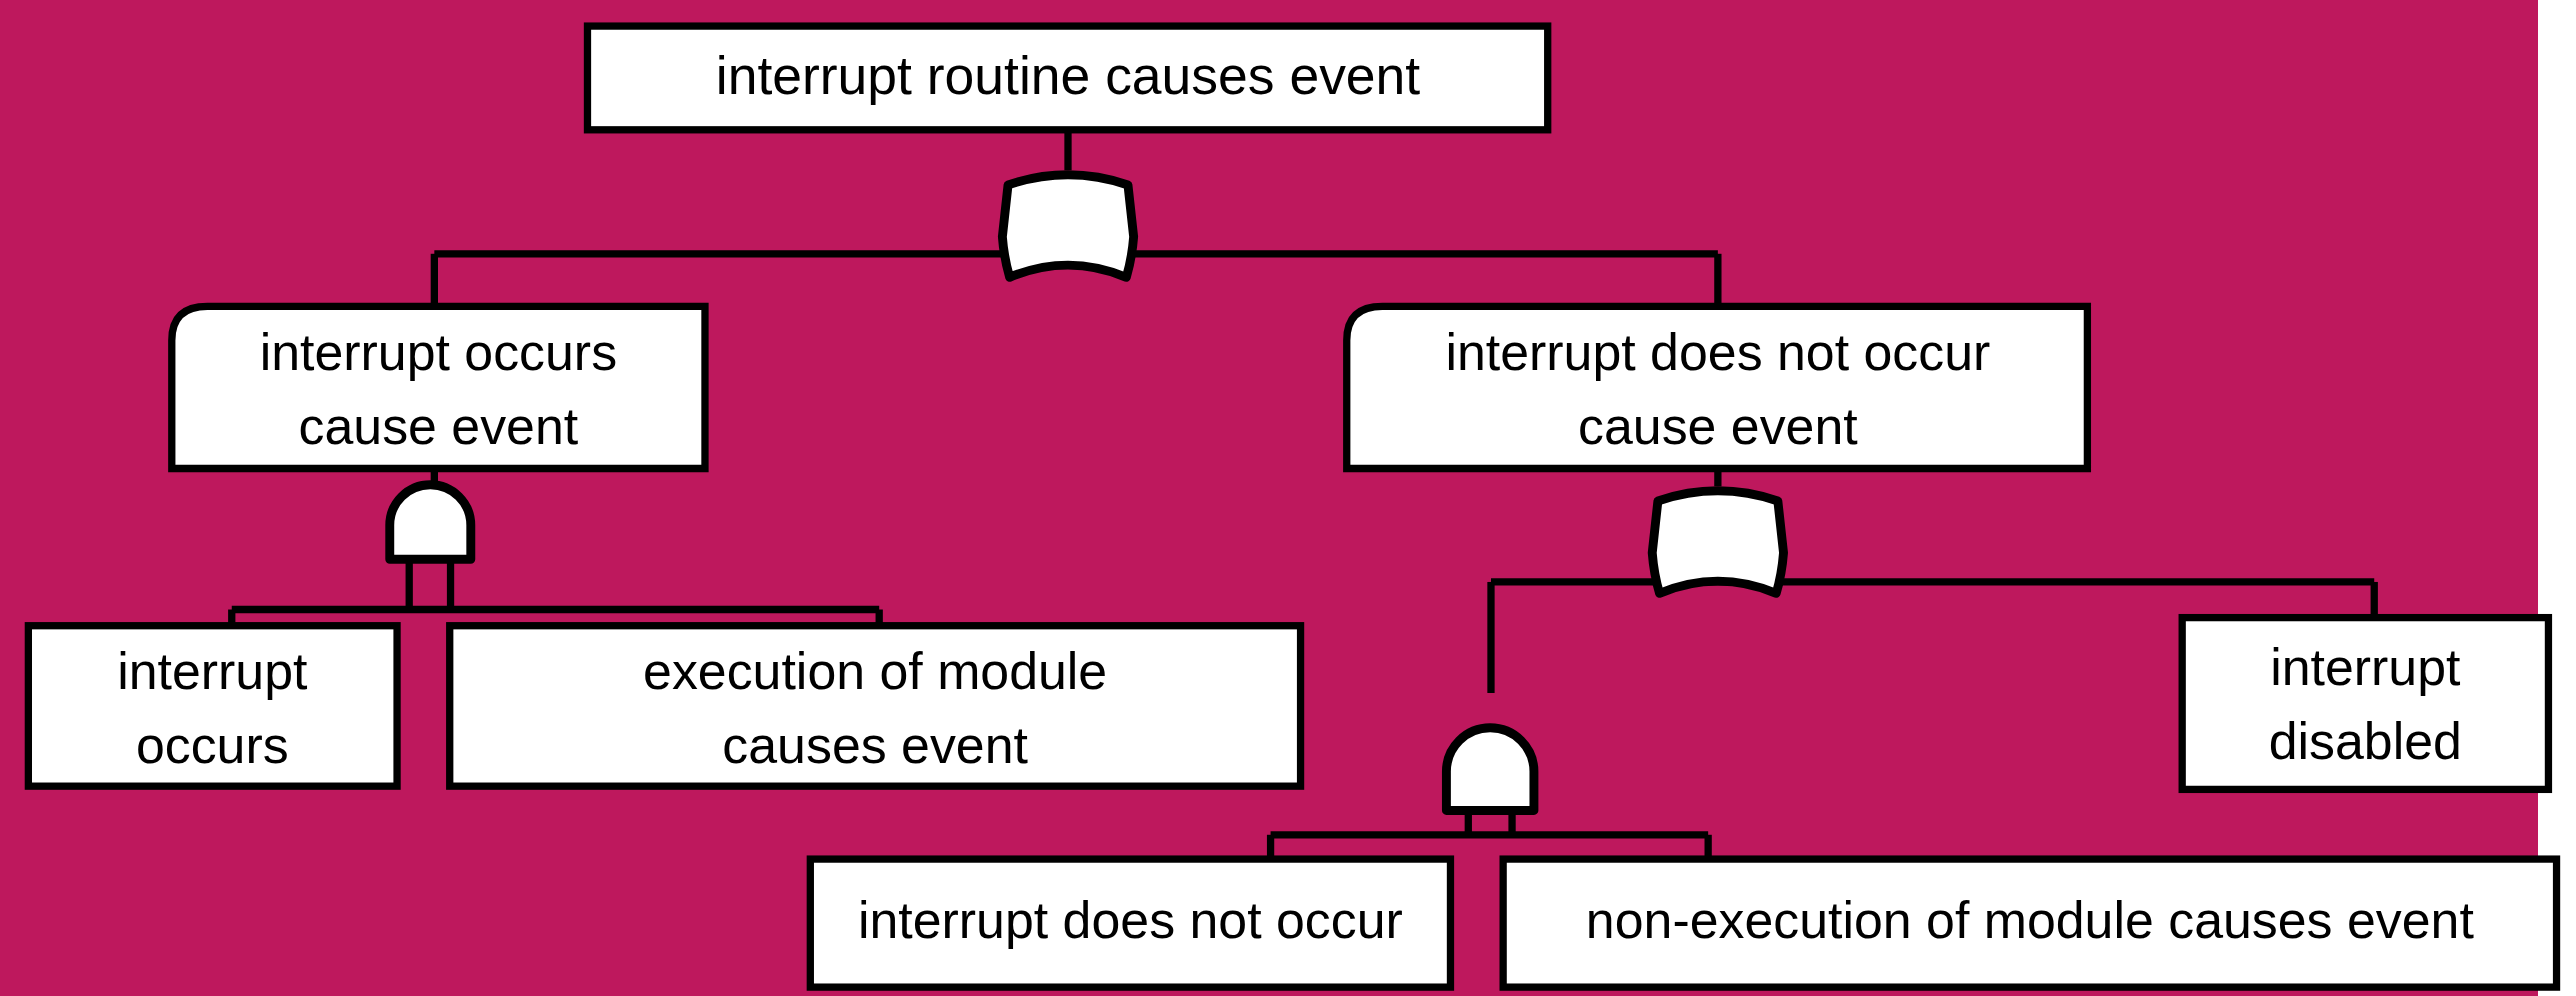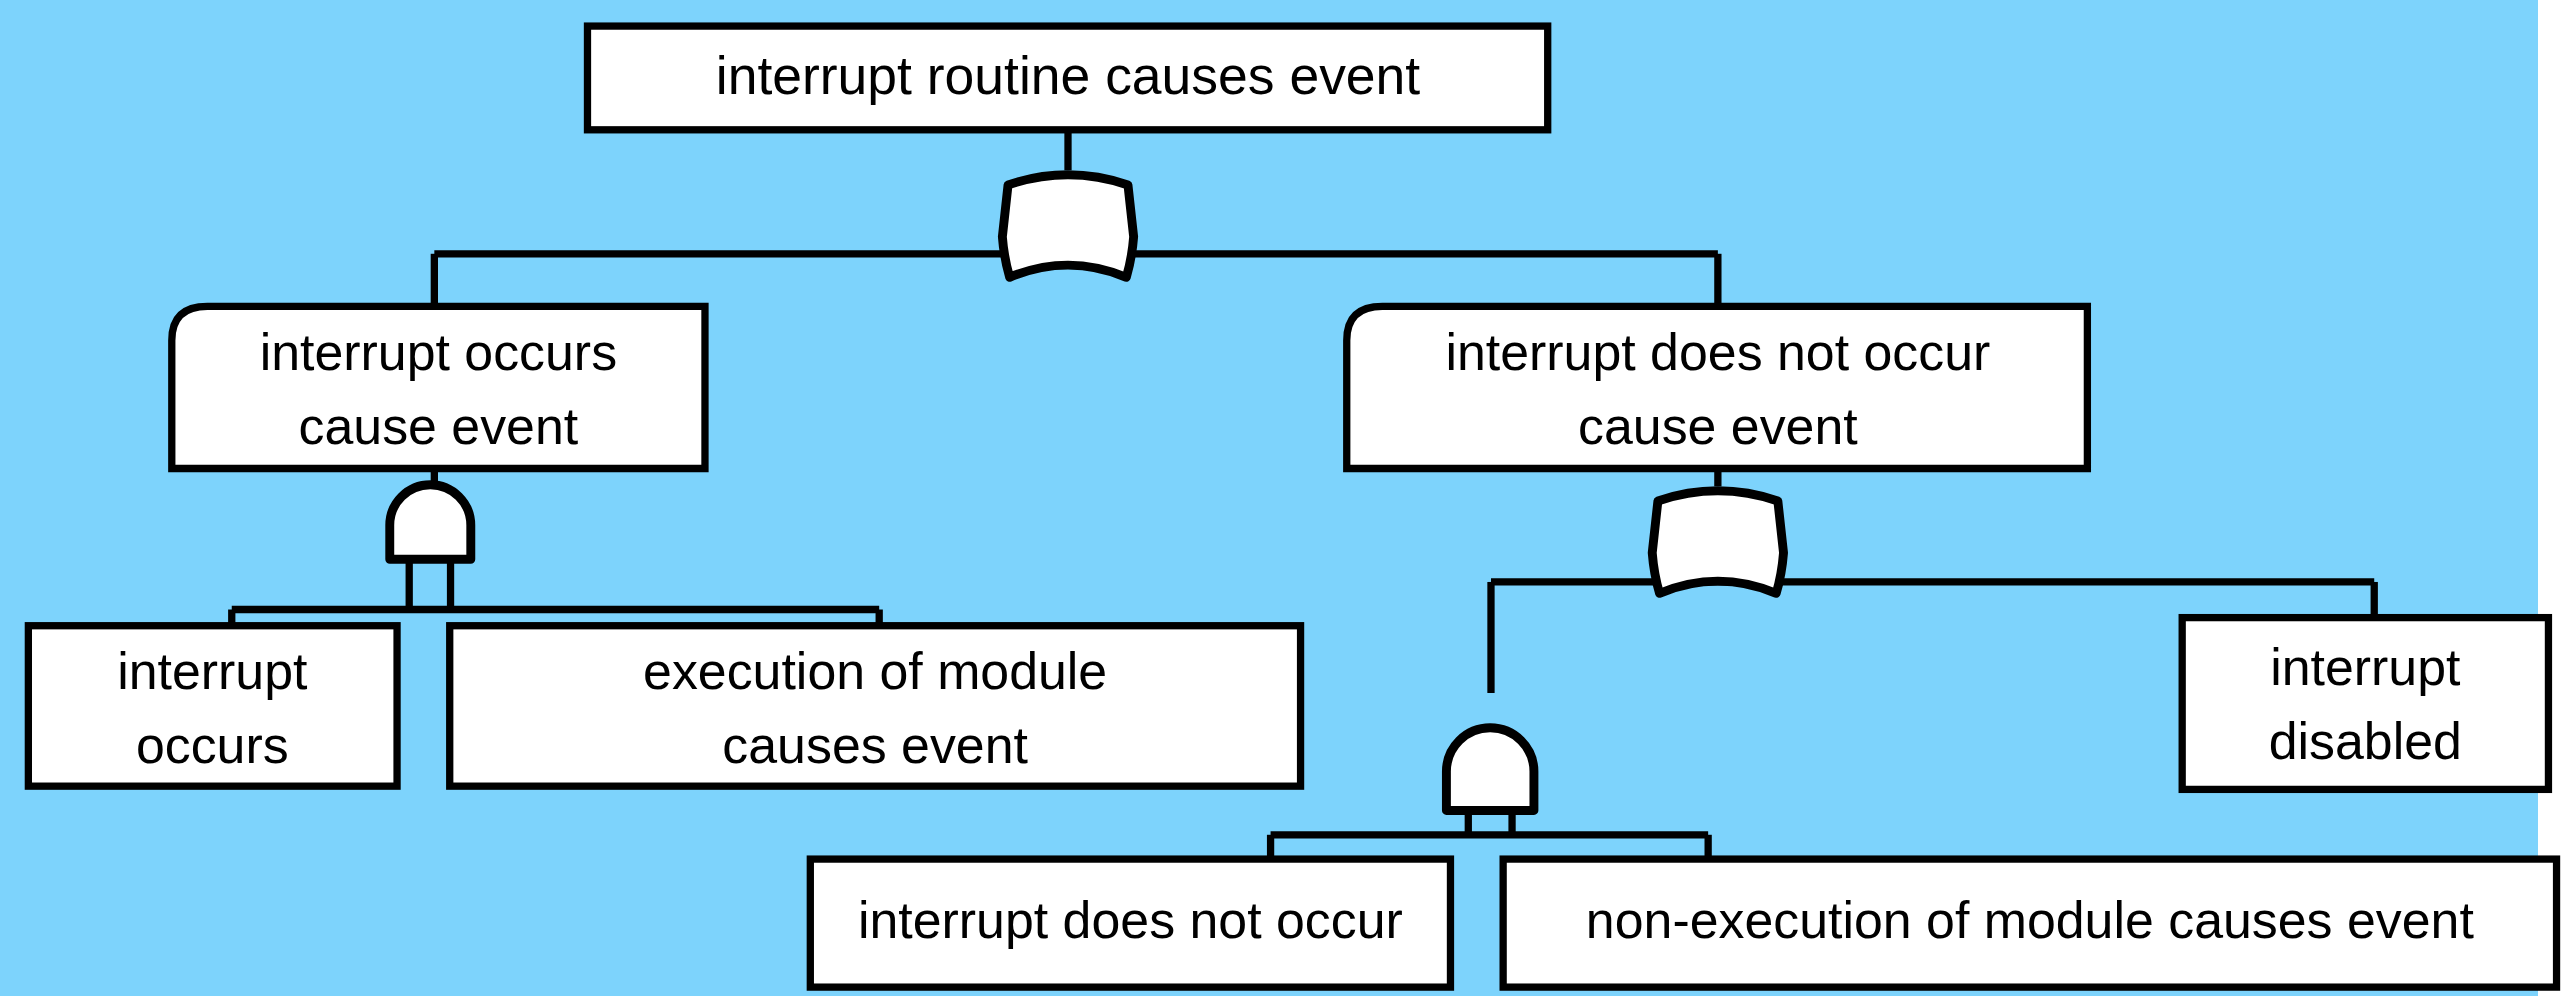--- a/index.html
+++ b/index.html
@@ -10,21 +10,21 @@
   body {
     width: 2576px;
     height: 997px;
     font-family: "Liberation Sans", sans-serif;
     overflow: hidden;
   }
   #tree-root {
     position: relative;
     width: 2538px;
     height: 997px;
-    background: #7dd3fc;
+    background: #be185d;
   }
   svg#fault-tree {
     display: block;
     width: 2576px;
     height: 997px;
   }
   .ft-box {
     fill: #ffffff;
     stroke: #000000;
     stroke-width: 9;

